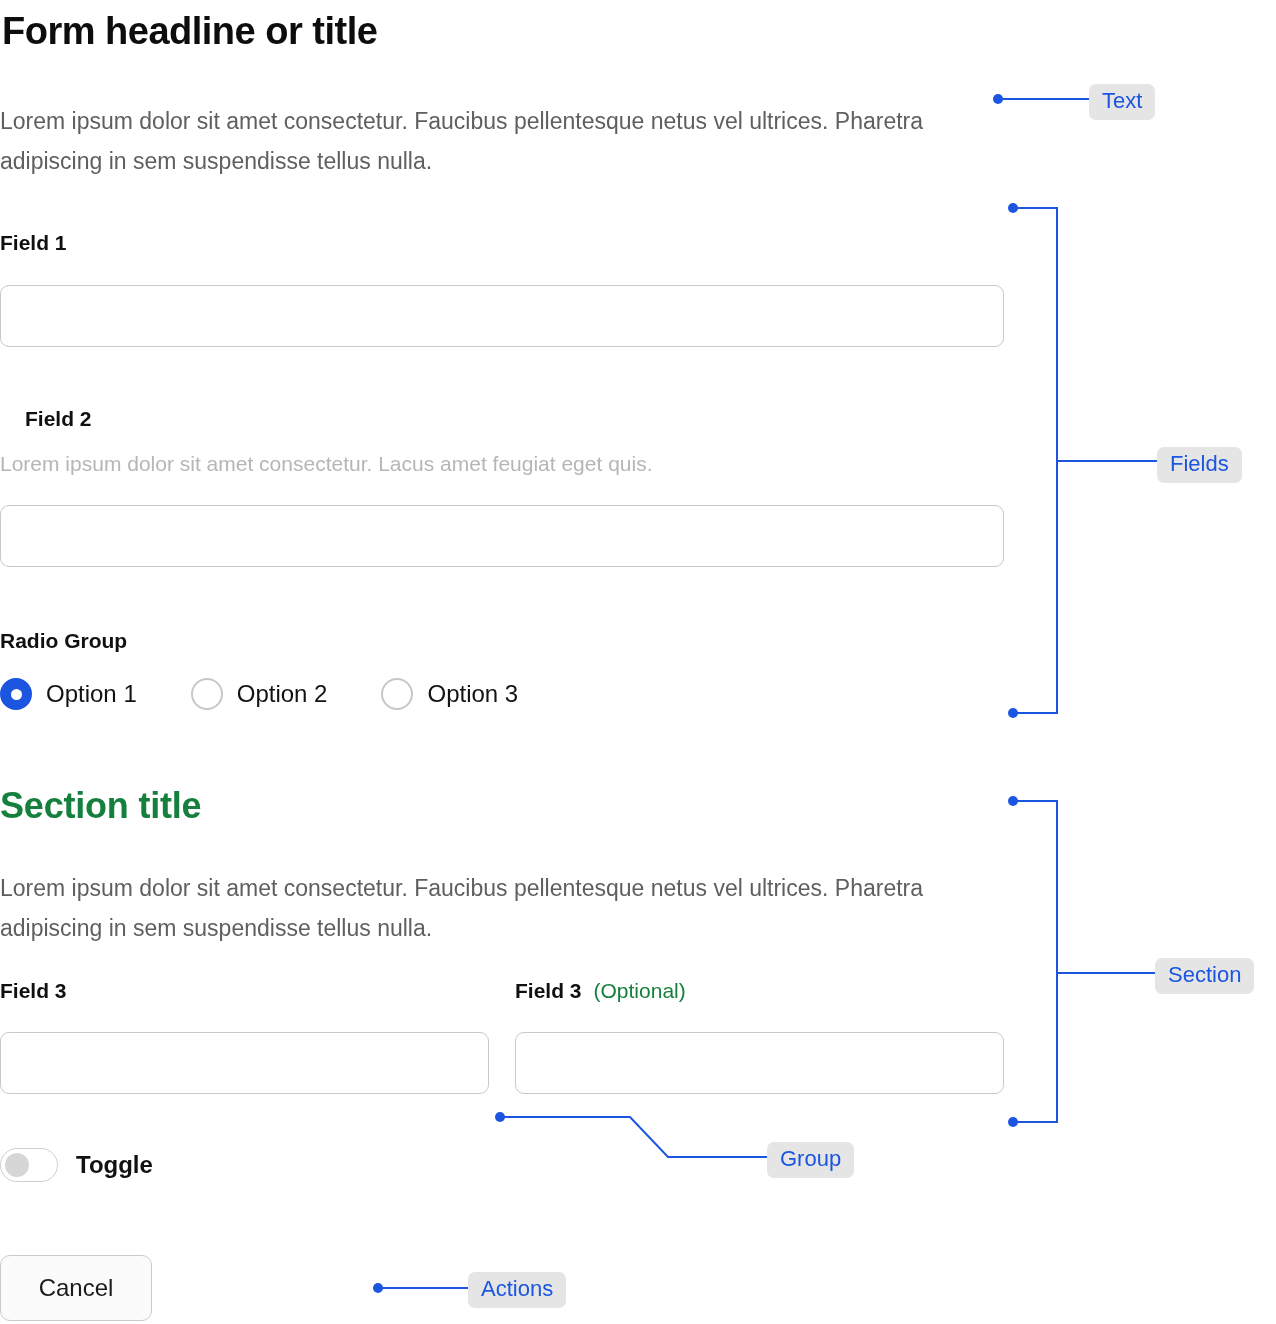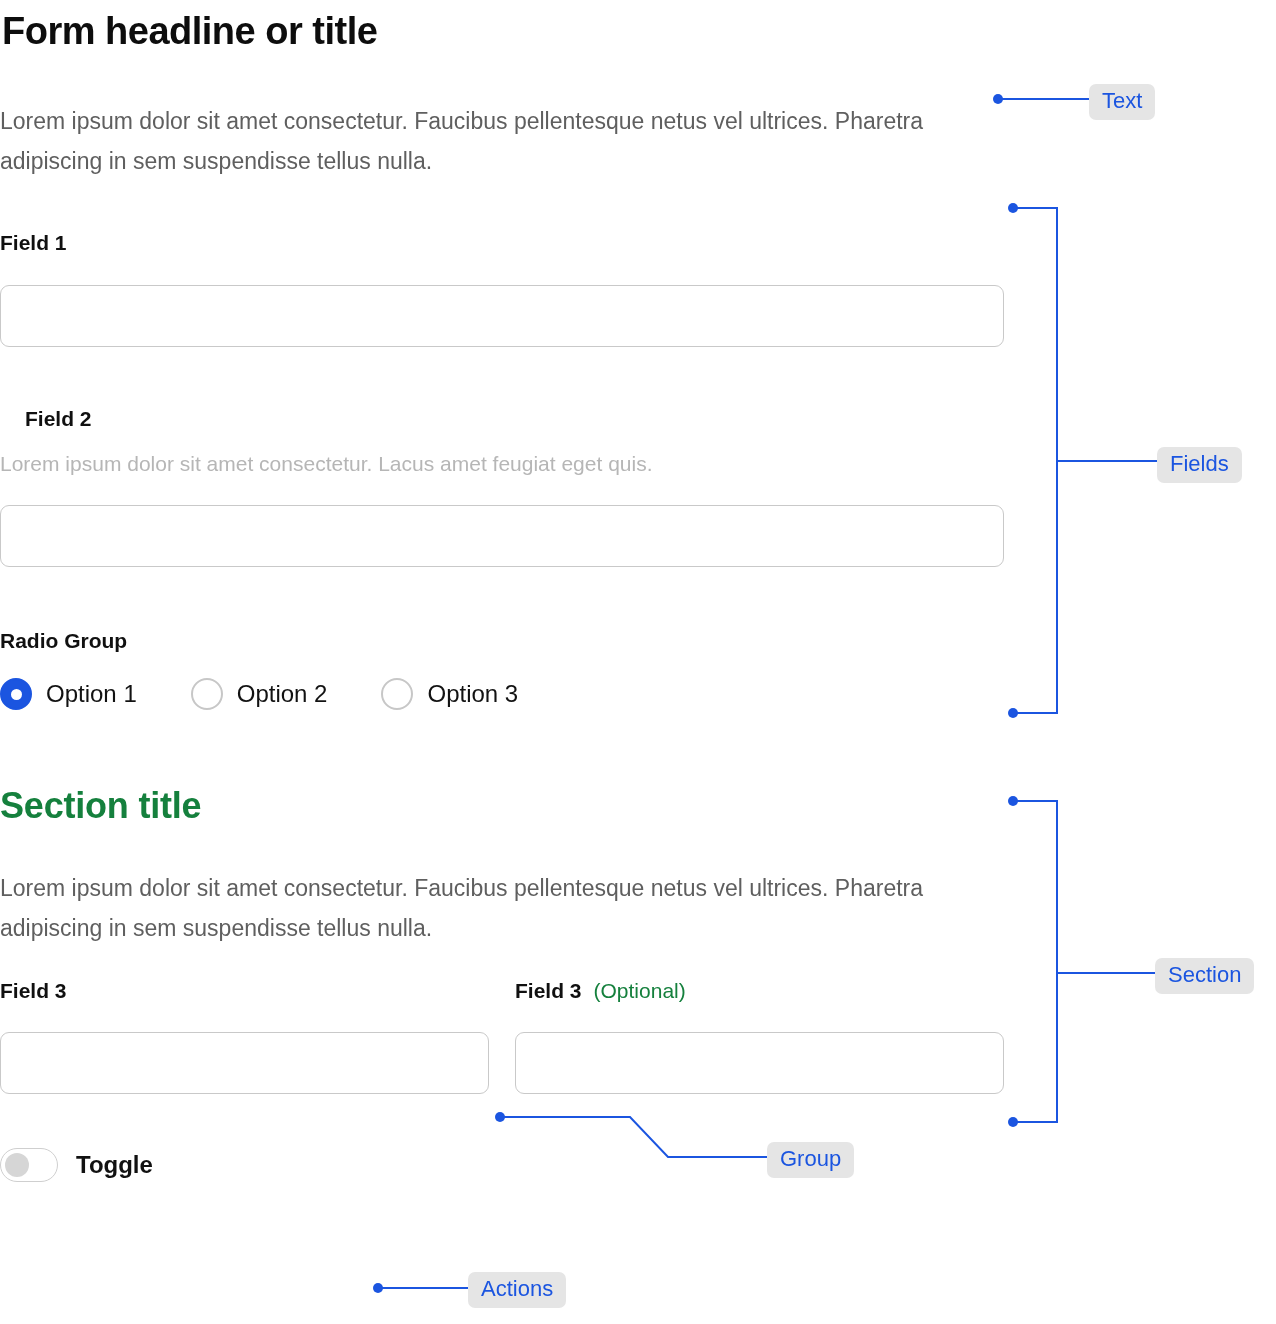--- a/index.html
+++ b/index.html
@@ -298,20 +298,21 @@
     <input class="text-input narrow" id="field4-input" type="text" placeholder="" style="">
 
     <div id="toggle-row">
       <span class="toggle-track">
         <span class="toggle-knob"></span>
       </span>
       <span class="toggle-label">Toggle</span>
     </div>
 
     <div id="actions-row">
+      <button class="btn btn-secondary">Cancel</button>
     </div>
 
   </div>
 
   <svg id="annot-svg">
 
     <circle cx="998" cy="99" r="5" fill="#1b55e0"></circle>
     <line x1="998" y1="99" x2="1089" y2="99" stroke="#1b55e0" stroke-width="2"></line>
 
     <circle cx="1013" cy="208" r="5" fill="#1b55e0"></circle>

